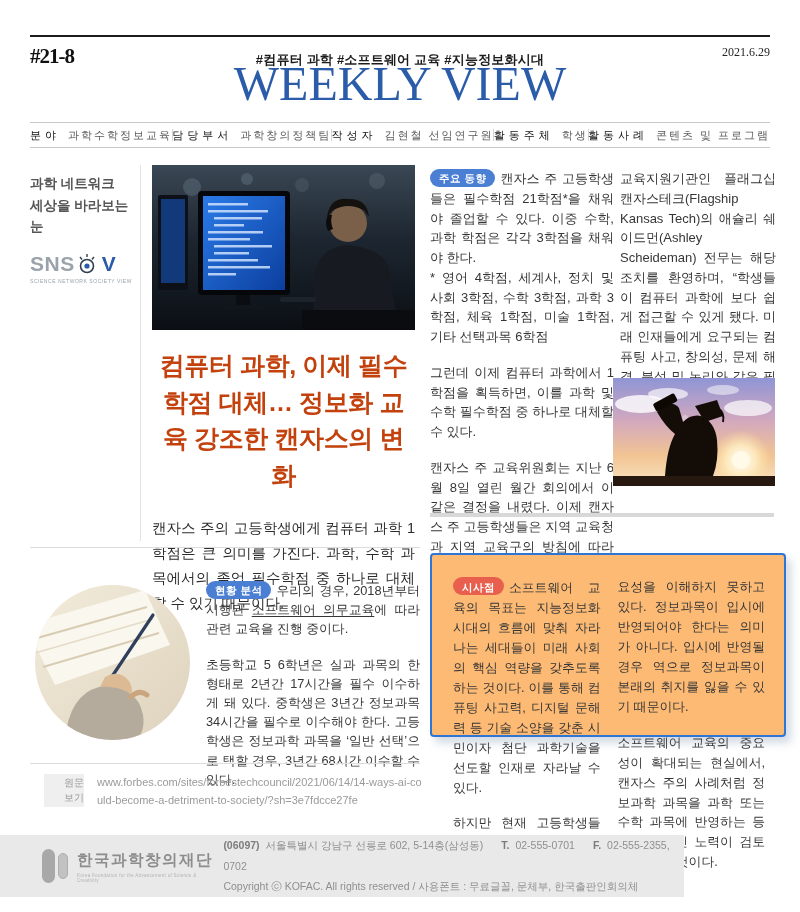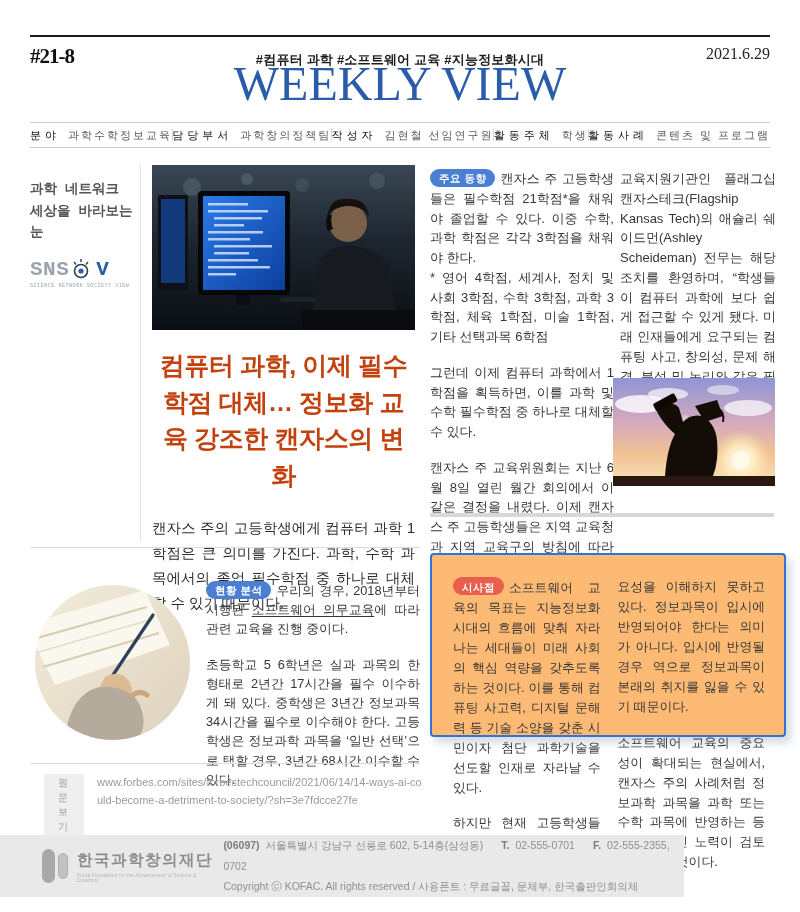--- a/index.html
+++ b/index.html
@@ -5,34 +5,34 @@
   * { margin:0; padding:0; box-sizing:border-box; }
   html,body { background:#fff; }
   .page {
     position:relative; width:800px; height:912px; background:#ffffff;
     font-family:"Liberation Sans", sans-serif; overflow:hidden;
   }
   
   .top-rule { position:absolute; left:30px; top:35px; width:740px; height:2px; background:#1c1c1c; }
   .issue { position:absolute; left:30px; top:44px; font-family:"Liberation Serif",serif; font-weight:bold; font-size:21px; color:#101010; letter-spacing:-1px; }
   .hashtags { position:absolute; left:0; top:51px; width:100%; text-align:center; font-size:13px; font-weight:bold; color:#1b1b1b; letter-spacing:0.2px; }
-  .date { position:absolute; right:30px; top:45px; font-family:"Liberation Serif",serif; font-size:16px; color:#232323;text-align:center; }
+  .date { position:absolute; right:30px; top:45px; font-family:"Liberation Serif",serif; font-size:12px; color:#232323;text-align:center; }
   .main-title { position:absolute; left:0; top:56px; width:100%; text-align:center;
     font-family:"Liberation Serif",serif; font-size:48px; font-weight:normal; color:#2b5ca9; letter-spacing:0px; }
   
   .meta-row { position:absolute; left:30px; top:122px; width:740px; height:26px;
     border-top:1px solid #c9c9c9; border-bottom:1px solid #c9c9c9;
     display:flex; align-items:center; justify-content:space-between; }
   .meta-item { font-size:11px; white-space:nowrap; }
   .meta-label { font-weight:normal; color:#141414; letter-spacing:4px; margin-right:8px; }
   .meta-value { color:#5a5a5a; letter-spacing:2px; }
   .meta-divider { width:1px; height:12px; background:#d5d5d5; }
   
   .content-top { position:absolute; left:30px; top:165px; width:740px; height:382px; }
-  .sidebar { position:absolute; left:0; top:14px; width:104px;font-family:Liberation Mono, monospace; }
+  .sidebar { position:absolute; left:0; top:8px; width:104px; }
   .tagline { font-size:13.5px; color:#555; line-height:1.6; font-weight:bold; }
   .logo-row { margin-top:14px; display:flex; align-items:center; }
   .logo-sns { font-size:21px; color:#9aa3ab; font-weight:bold; letter-spacing:0.5px; }
   .logo-v { font-size:21px; color:#2b5ca9; font-weight:bold; margin-left:2px; }
   .logo-sub { font-size:5px; color:#9aa3ab; letter-spacing:0.55px; margin-top:2px; white-space:nowrap; }
   .vrule { position:absolute; left:110px; top:0; width:1px; height:376px; background:#e2e2e2; }
   .feature { position:absolute; left:122px; top:0; width:263px; }
   .feature-img { display:block; width:263px; height:165px; }
   .headline { margin-top:17px; text-align:center; font-size:25px; font-weight:bold; color:#c2410c; line-height:1.46; letter-spacing:-0.4px; }
   .summary { margin-top:23px; font-size:14.5px; color:#2c2c2c; line-height:1.72; text-align:justify; font-weight:500; }
@@ -49,21 +49,21 @@
   
   .analysis { position:absolute; left:30px; top:547px; width:390px; height:265px; }
   .hdiv-top { position:absolute; left:0; top:0; width:390px; height:1px; background:#dcdcdc; }
   .circle-img { position:absolute; left:5px; top:38px; width:155px; height:155px; border-radius:50%; overflow:hidden; }
   .analysis-text { position:absolute; left:176px; top:34px; width:214px; }
   .analysis-text .body-text { font-size:12.8px; line-height:1.5; }
   .u { text-decoration:underline; text-underline-offset:2px; }
   .hdiv-bottom { position:absolute; left:0; top:216px; width:390px; height:1px; background:#dcdcdc; }
   .source-row { position:absolute; left:14px; top:227px; display:flex; gap:13px; align-items:flex-start; }
   .source-tag { width:40px; min-height:31px; background:#efefef; color:#9a9a9a; font-size:10px; line-height:1.45;
-    display:flex; flex-direction:column; align-items:flex-end; justify-content:center; padding:2px 14px; }
+    display:flex; flex-direction:column; align-items:flex-end; justify-content:center; padding:2px 0; }
   .source-url { width:325px; font-size:11px; color:#9a9a9a; line-height:1.6; word-break:break-all; }
   
   .impl-box { position:absolute; left:430px; top:553px; width:356px; height:184px;
     border:2px solid #2e75d4; border-radius:4px; background:#fdba74;
     box-shadow:5px 6px 8px rgba(110,135,165,0.30);
     padding:22px 19px 0 21px; display:flex; gap:17px; }
   .impl-col { width:149px; }
   .impl-col .body-text { font-size:12.8px; line-height:1.56; }
   
   .footer { position:absolute; left:0; top:835px; width:684px; height:62px; background:#e9e9e9;

